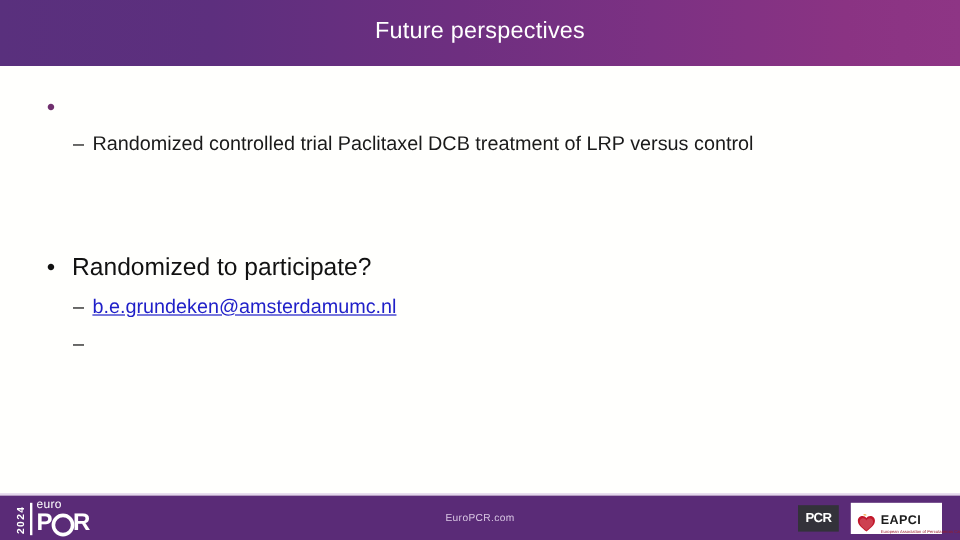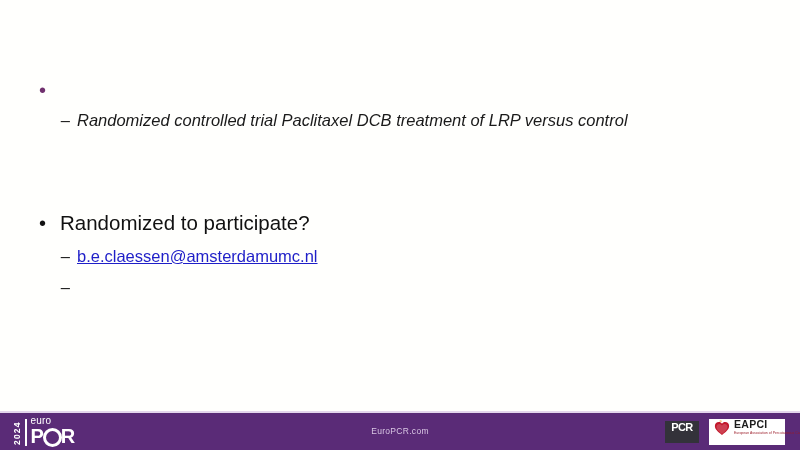--- a/index.html
+++ b/index.html
@@ -99,21 +99,20 @@
     font-size: 16.5px;
     line-height: 24px;
     color: #1a1a1a;
   }
   .sub-text {
     font-size: 16.5px;
     line-height: 24px;
     color: #1a1a1a;
     padding-left: 7px;
     max-width: 645px;
-    font-style: italic;
   }
   .sub-link {
     color: #1f1fc8;
     text-decoration: underline;
     font-size: 16.5px;
     line-height: 24px;
     padding-left: 7px;
     display: inline-block;
   }
   .sub-row-link { margin-top: 7px; }
@@ -208,40 +207,40 @@
 
   
   .badge-pcr {
     position: absolute;
     left: 665px;
     top: 421px;
     width: 34px;
     height: 22px;
     background: #33323a;
     display: flex;
-    align-items: flex-start;
+    align-items: center;
     justify-content: center;
   }
   .badge-pcr-text {
     color: #ffffff;
     font-size: 11px;
     font-weight: 700;
     letter-spacing: -0.6px;
   }
 
   
   .badge-eapci {
     position: absolute;
     left: 709px;
     top: 419px;
     width: 76px;
     height: 26px;
     background: #ffffff;
     display: flex;
-    align-items: flex-start;
+    align-items: flex-end;
     padding-left: 4px;
     box-sizing: border-box;
   }
   .eapci-heart {
     position: relative;
     width: 18px;
     height: 18px;
     flex: 0 0 18px;
     margin-right: 3px;
   }
@@ -263,41 +262,44 @@
     letter-spacing: 0.05px;
     margin-top: 2px;
     white-space: nowrap;
   }
 </style>
 </head>
 <body>
 
 <div class="slide">
 
+  <div class="header-bar">
+    <div class="header-title">Future perspectives</div>
+  </div>
 
   <div class="content">
 
     <div class="block block-1">
       <div class="bullet-row lvl1-purple">
         <div class="bullet-mark lvl1">•</div>
       </div>
       <div class="sub-row">
         <div class="sub-mark">–</div>
         <div class="sub-text">Randomized controlled trial Paclitaxel DCB treatment of LRP versus control</div>
       </div>
     </div>
 
     <div class="block block-2">
       <div class="bullet-row lvl1-black">
         <div class="bullet-mark lvl1">•</div>
         <div class="bullet-text">Randomized to participate?</div>
       </div>
       <div class="sub-row sub-row-link">
         <div class="sub-mark">–</div>
-        <a class="sub-link" href="#">b.e.claessen@amsterdamumc.nl</a>
+        <a class="sub-link" href="#">b.e.grundeken@amsterdamumc.nl</a>
       </div>
       <div class="sub-row sub-row-link">
         <div class="sub-mark">–</div>
       </div>
     </div>
 
   </div>
 
   <div class="footer-sep"></div>
   <div class="footer-bar"></div>

